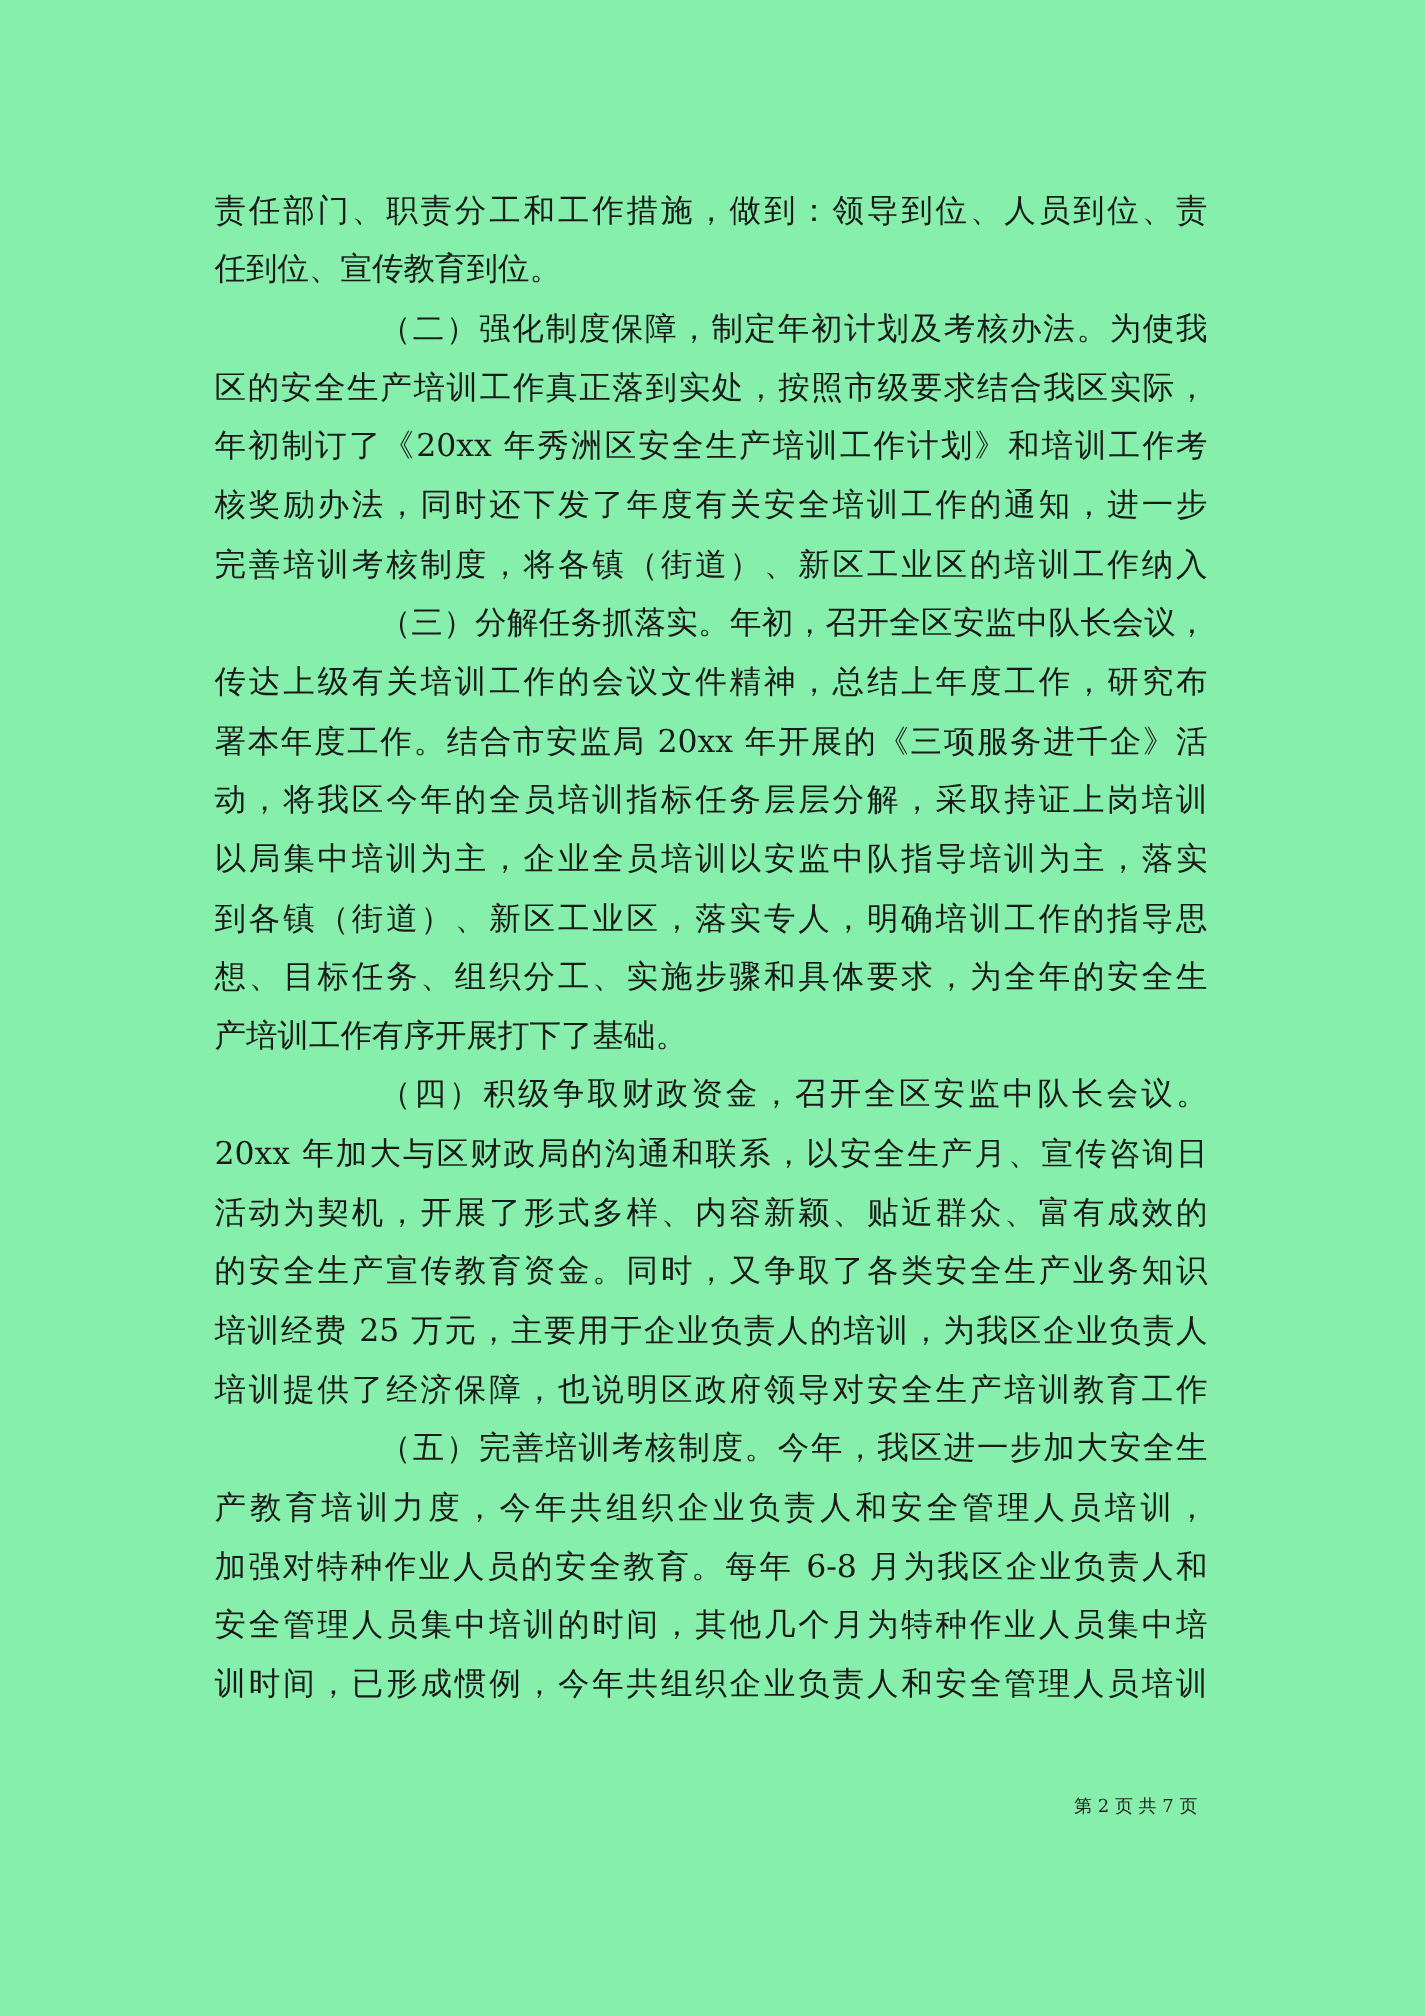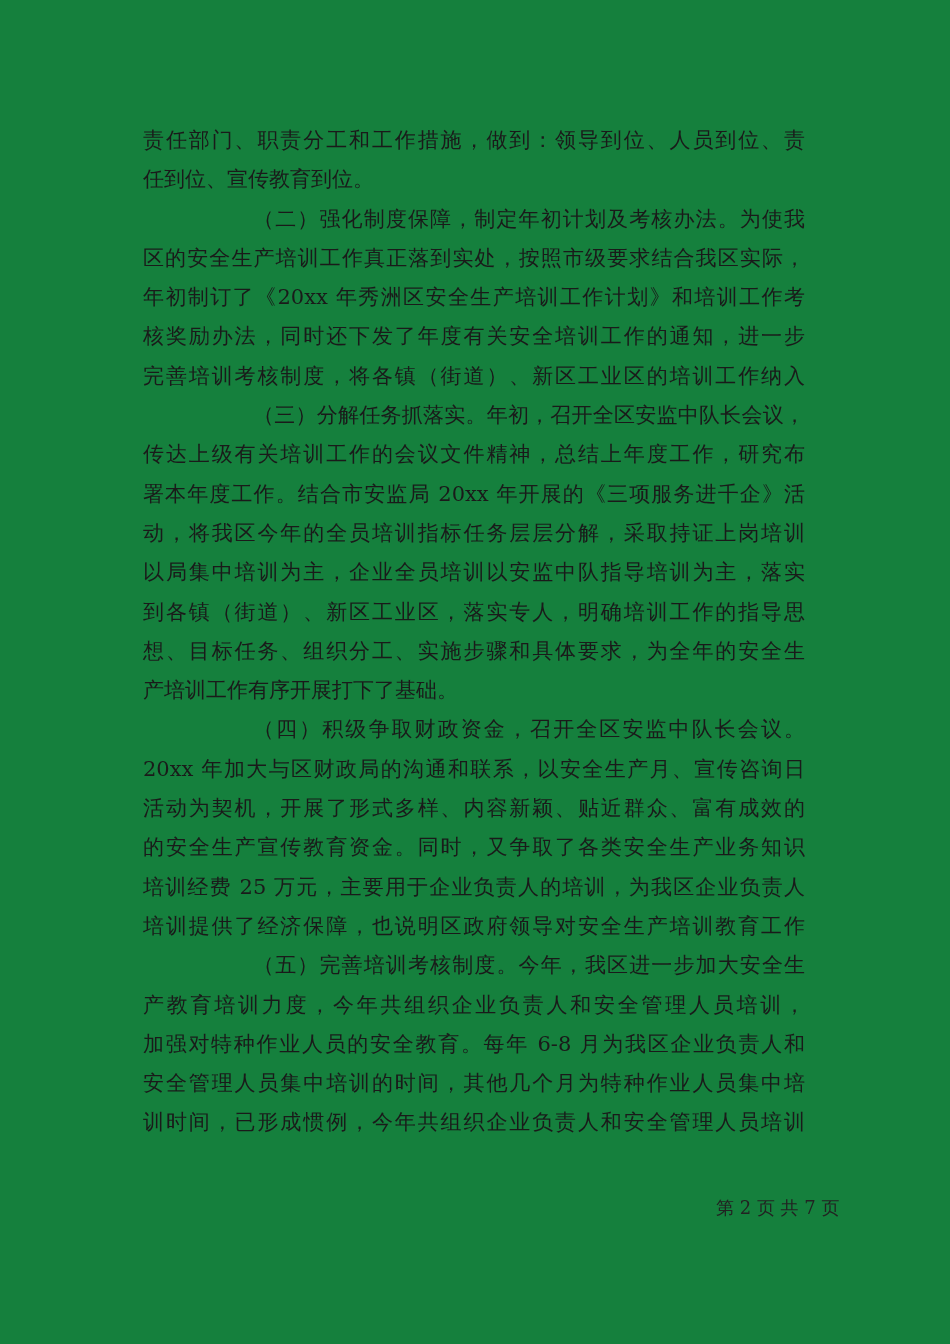--- a/index.html
+++ b/index.html
@@ -1,32 +1,32 @@
 <!DOCTYPE html>
 <html><head>
 <meta charset="utf-8">
 <style>
   html, body { margin: 0; padding: 0; background: #ffffff; }
   body { width: 950px; height: 1344px; position: relative; overflow: hidden; }
   .page {
     position: absolute; left: 0; top: 0; width: 950px; height: 1344px;
-    background: #15803d;
+    background: #86efac;
   }
   .body-text {
     position: absolute; left: 143px; top: 121px; width: 662px;
     font-family: "DejaVu Serif", "Liberation Serif", serif;
     font-size: 21px; color: #1a1a1a; line-height: 39.3px;
   }
   .line { display: block; white-space: nowrap; text-align: justify; text-align-last: justify; height: 39.3px; }
   .line.last { text-align-last: left; }
   .line.indent { padding-left: 110px; }
   .footer {
     position: absolute; left: 716px; top: 1196px;
     font-family: "DejaVu Serif", "Liberation Serif", serif;
-    font-size: 18px; color: #222222;
+    font-size: 12px; color: #222222;
   }
 </style>
 </head>
 <body>
 
 <div class="page">
   <div class="body-text" id="body-text">
       <span class="line">责任部门、职责分工和工作措施，做到：领导到位、人员到位、责</span>
       <span class="line last">任到位、宣传教育到位。</span>
       <span class="line indent">（二）强化制度保障，制定年初计划及考核办法。为使我</span>

